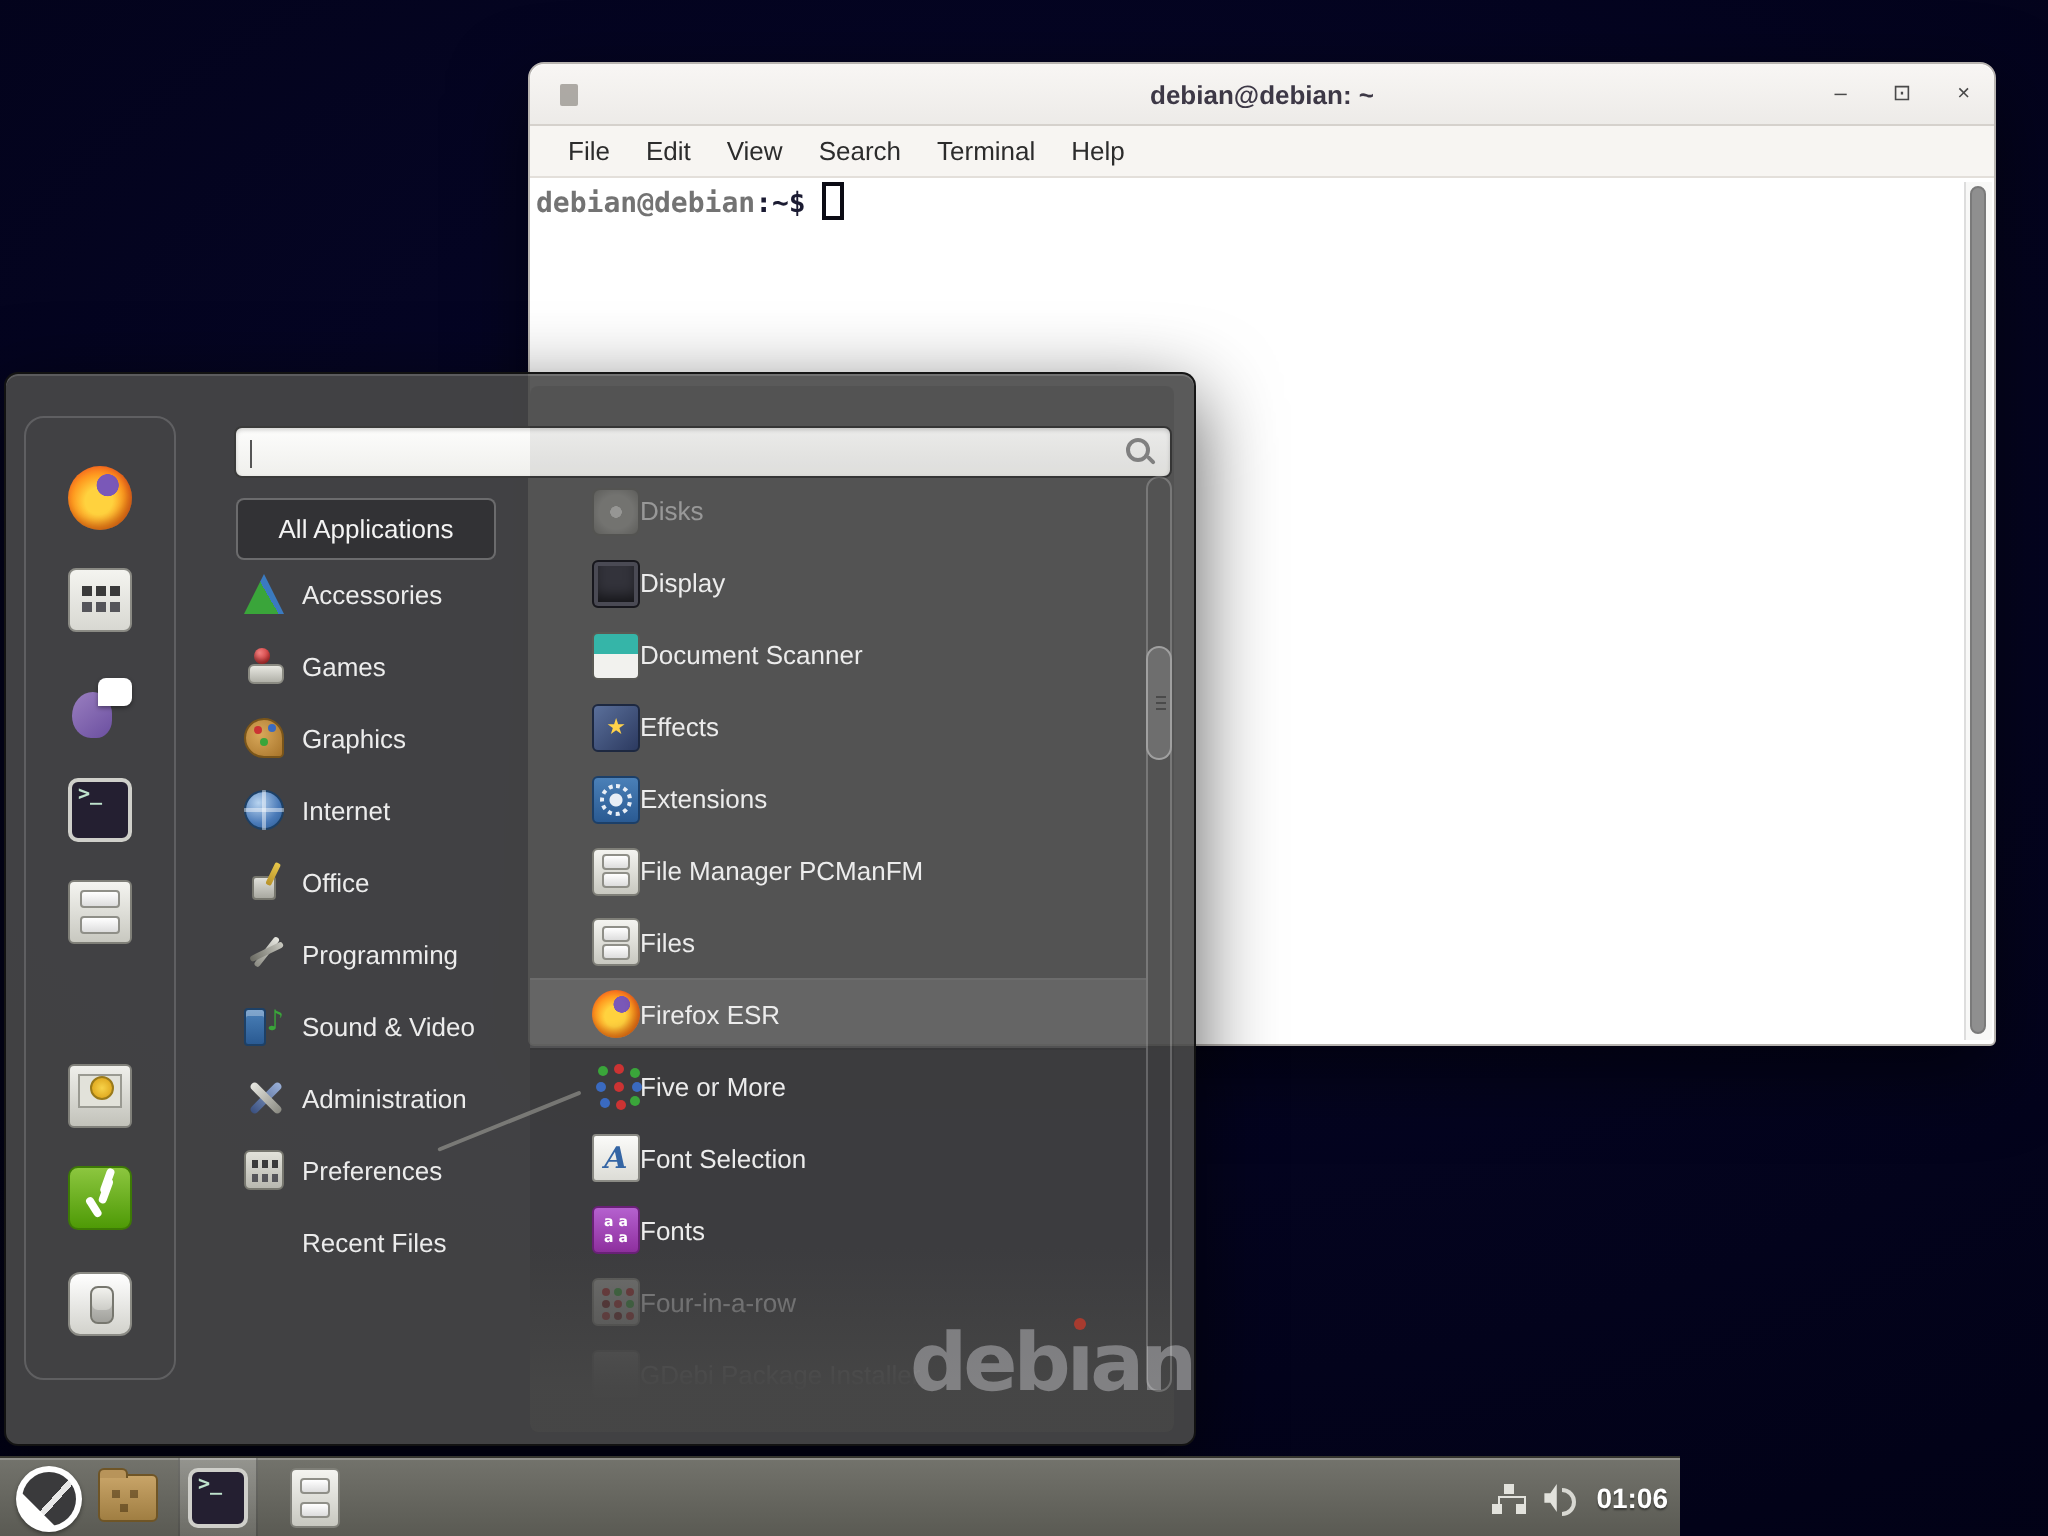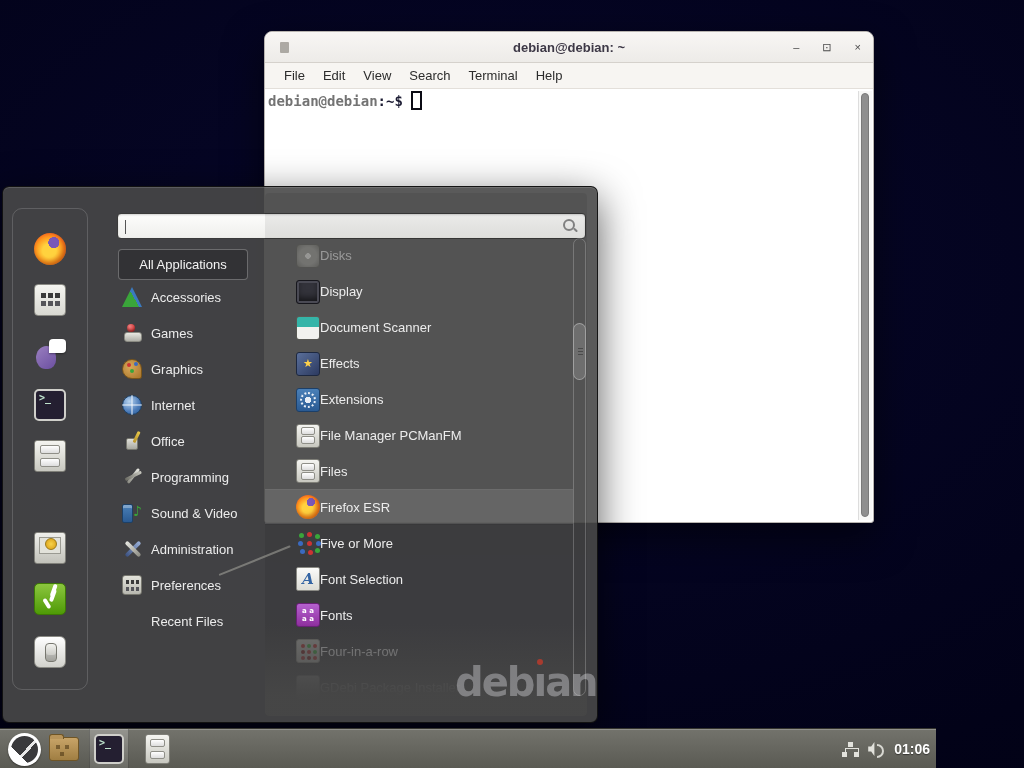--- a/index.html
+++ b/index.html
@@ -2,21 +2,21 @@
 <html><head>
 <meta charset="utf-8">
 <style>
   html,body{margin:0;padding:0;width:1024px;height:768px;overflow:hidden;
     font-family:"Liberation Sans",sans-serif;
     background:radial-gradient(120% 100% at 50% 35%, #07072b 0%, #020218 70%, #010112 100%);}
   *{box-sizing:border-box}
   .ic{position:relative;display:inline-block;flex:none}
 
   
-  #terminal{position:absolute;left:264px;top:31px;width:610px;height:492px;background:#fff;
+  #terminal{position:absolute;left:264px;top:31px;width:734px;height:492px;background:#fff;
     border:1px solid #b8b4b0;border-radius:8px 8px 3px 3px;
     box-shadow:0 14px 38px rgba(0,0,0,.55)}
   .titlebar{position:relative;height:31px;background:linear-gradient(#f8f6f4,#edebe8);
     border-bottom:1px solid #d5d1cc;border-radius:8px 8px 0 0}
   .title{line-height:31px;text-align:center;font-weight:bold;font-size:13px;color:#3d3846}
   .win-icon{position:absolute;left:15px;top:10px;width:9px;height:11px;background:#a09c96;border-radius:1px;opacity:.85}
   .win-btns{position:absolute;right:12px;top:0;height:31px;display:flex;gap:23px;align-items:center;
     color:#4a4a4a;font-size:11px;line-height:1}
   .win-btns span{cursor:default}
   .menubar{height:26px;background:#f7f5f2;border-bottom:1px solid #e3dfda;display:flex;align-items:center;
@@ -80,21 +80,21 @@
   .mtrack{position:absolute;left:570px;top:51px;width:13px;height:458px;
     border:1px solid rgba(255,255,255,.22);border-radius:7px}
   .mthumb{position:absolute;left:570px;top:136px;width:13px;height:57px;background:#6e6e6e;
     border:1px solid rgba(255,255,255,.35);border-radius:7px}
   .mthumb::after{content:"";position:absolute;left:50%;top:50%;width:5px;height:1px;margin:-4px 0 0 -2px;
     background:#4a4a4a;box-shadow:0 3px 0 #4a4a4a,0 6px 0 #4a4a4a}
   .trail{position:absolute;left:216px;top:387px;width:77px;height:2px;border-radius:1px;
     background:rgba(200,200,188,.42);transform:rotate(-22deg);transform-origin:left center}
 
   
-  #taskbar{position:absolute;left:0;bottom:0;width:936px;height:40px;
+  #taskbar{position:absolute;left:0;bottom:0;width:840px;height:40px;
     background:linear-gradient(#73736c,#5a5a53);border-top:1px solid #34342e;
     box-shadow:inset 0 1px 0 rgba(255,255,255,.22)}
   .tb-left{position:absolute;left:4px;top:0;height:40px;display:flex;align-items:center}
   .launch{height:40px;display:flex;align-items:center;padding:0 4px}
   .launch:nth-of-type(3){margin-left:6px}
   .launch:nth-of-type(4){margin-left:12px}
   .state-active{background:linear-gradient(rgba(255,255,255,.24),rgba(255,255,255,.10));
     border-left:1px solid rgba(0,0,0,.25);border-right:1px solid rgba(0,0,0,.25)}
   .tb-left .ic-orb{width:33px;height:33px}
   .tb-left .ic-folder{width:30px;height:24px}

